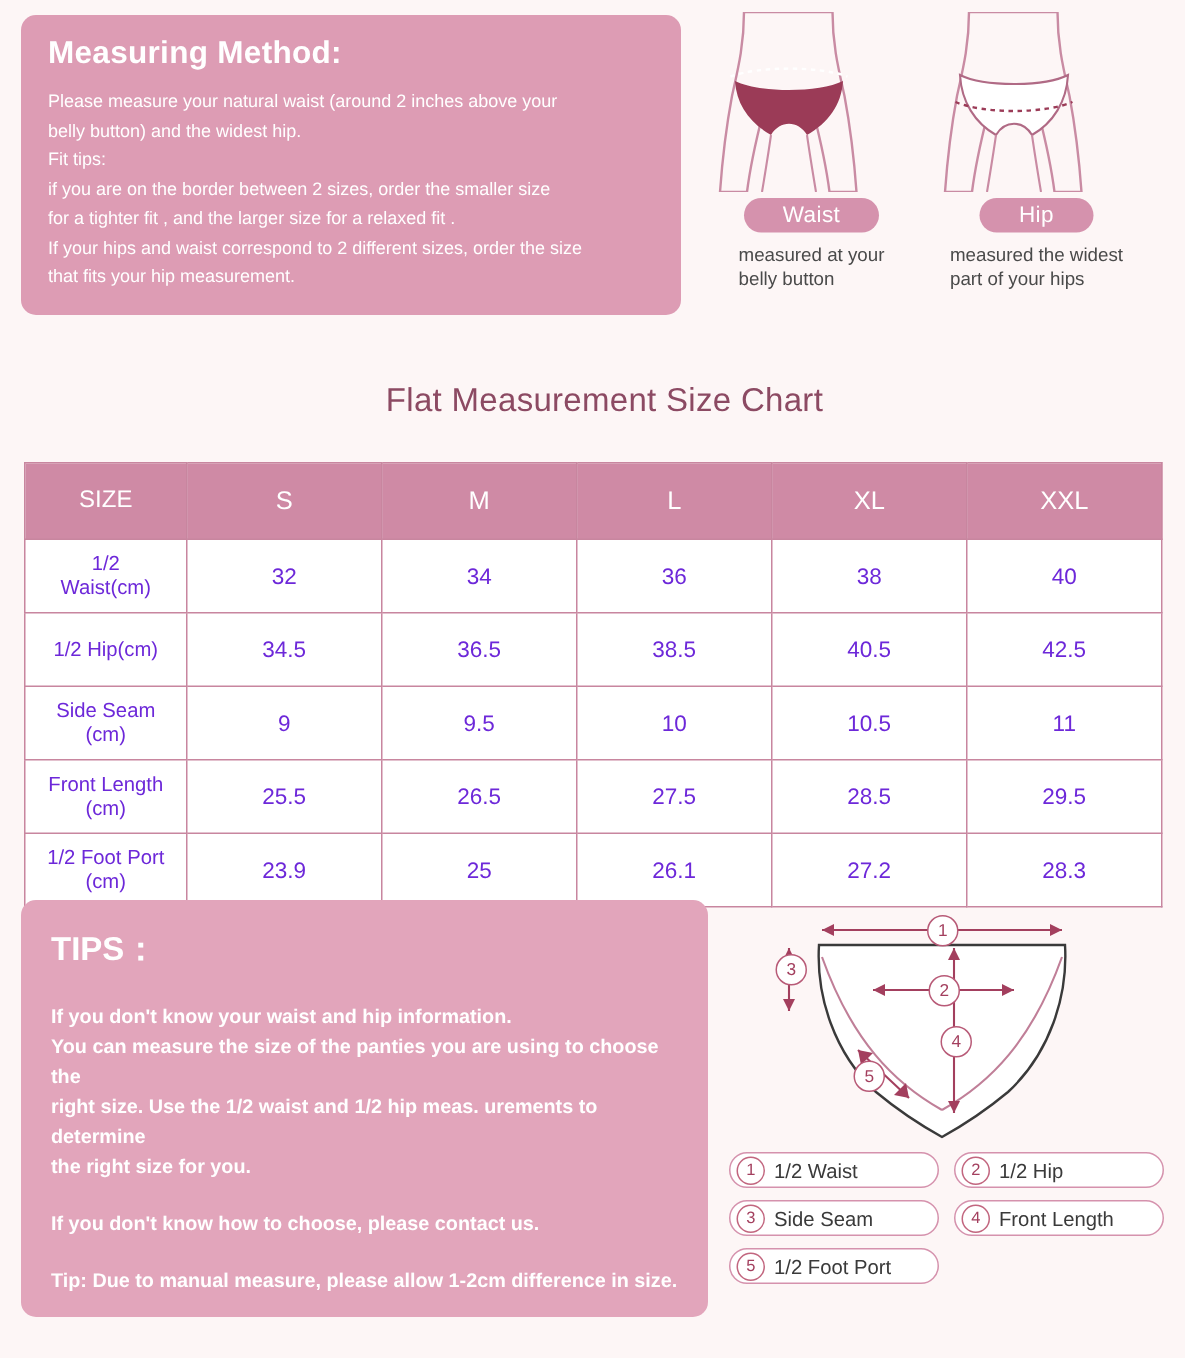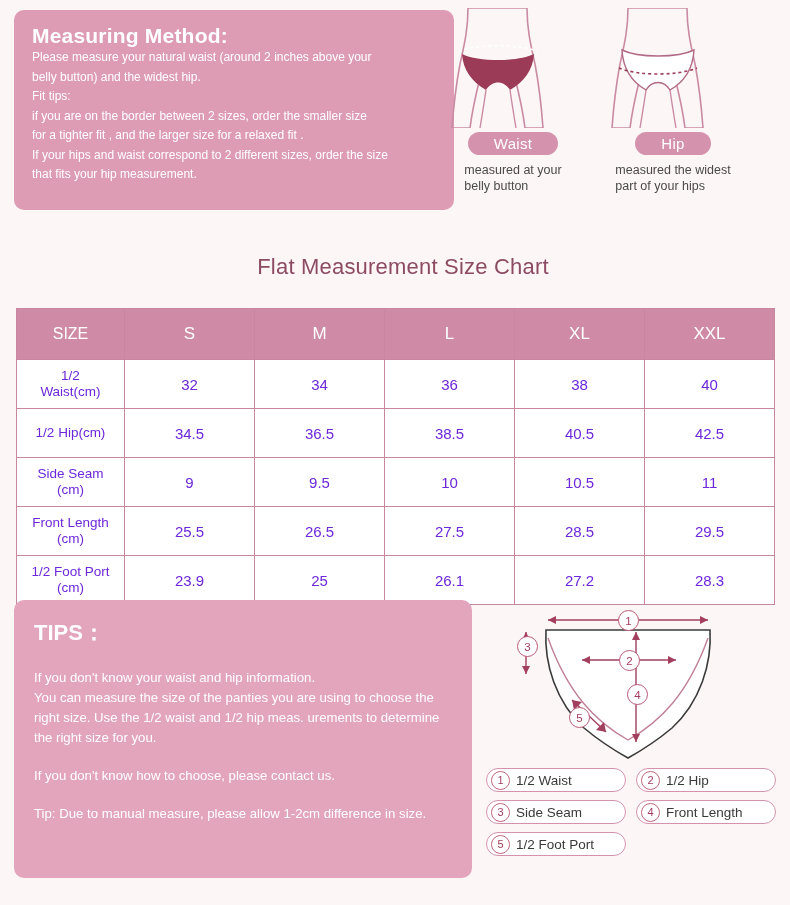--- a/index.html
+++ b/index.html
@@ -31,37 +31,37 @@
     background: #dd9cb4;
     border-radius: 10px;
     box-sizing: border-box;
     padding: 14px 18px 10px 18px;
     color: #ffffff;
   }
   .measuring-title {
     font-size: 21px;
     font-weight: bold;
     letter-spacing: .2px;
+    margin-bottom: 10px;
     color: #ffffff;
   }
   .measuring-line {
     font-size: 12px;
     line-height: 19.5px;
     color: #ffffff;
   }
 
   
   .figures {
     position: absolute;
-    left: 438px;
+    left: 466px;
     top: 8px;
     width: 312px;
     height: 208px;
     display: flex;
-    gap: 10px;
   }
   .figure-col {
     width: 150px;
     display: flex;
     flex-direction: column;
     align-items: center;
   }
   .figure-art {
     width: 150px;
     height: 120px;
@@ -145,20 +145,21 @@
     color: #ffffff;
   }
   .tips-title {
     font-size: 22px;
     font-weight: bold;
     margin-bottom: 20px;
   }
   .tips-line {
     font-size: 13.2px;
     line-height: 20px;
+    font-weight: bold;
   }
   .tips-gap {
     height: 18px;
   }
 
   
   .diagram {
     position: absolute;
     left: 486px;
     top: 602px;

